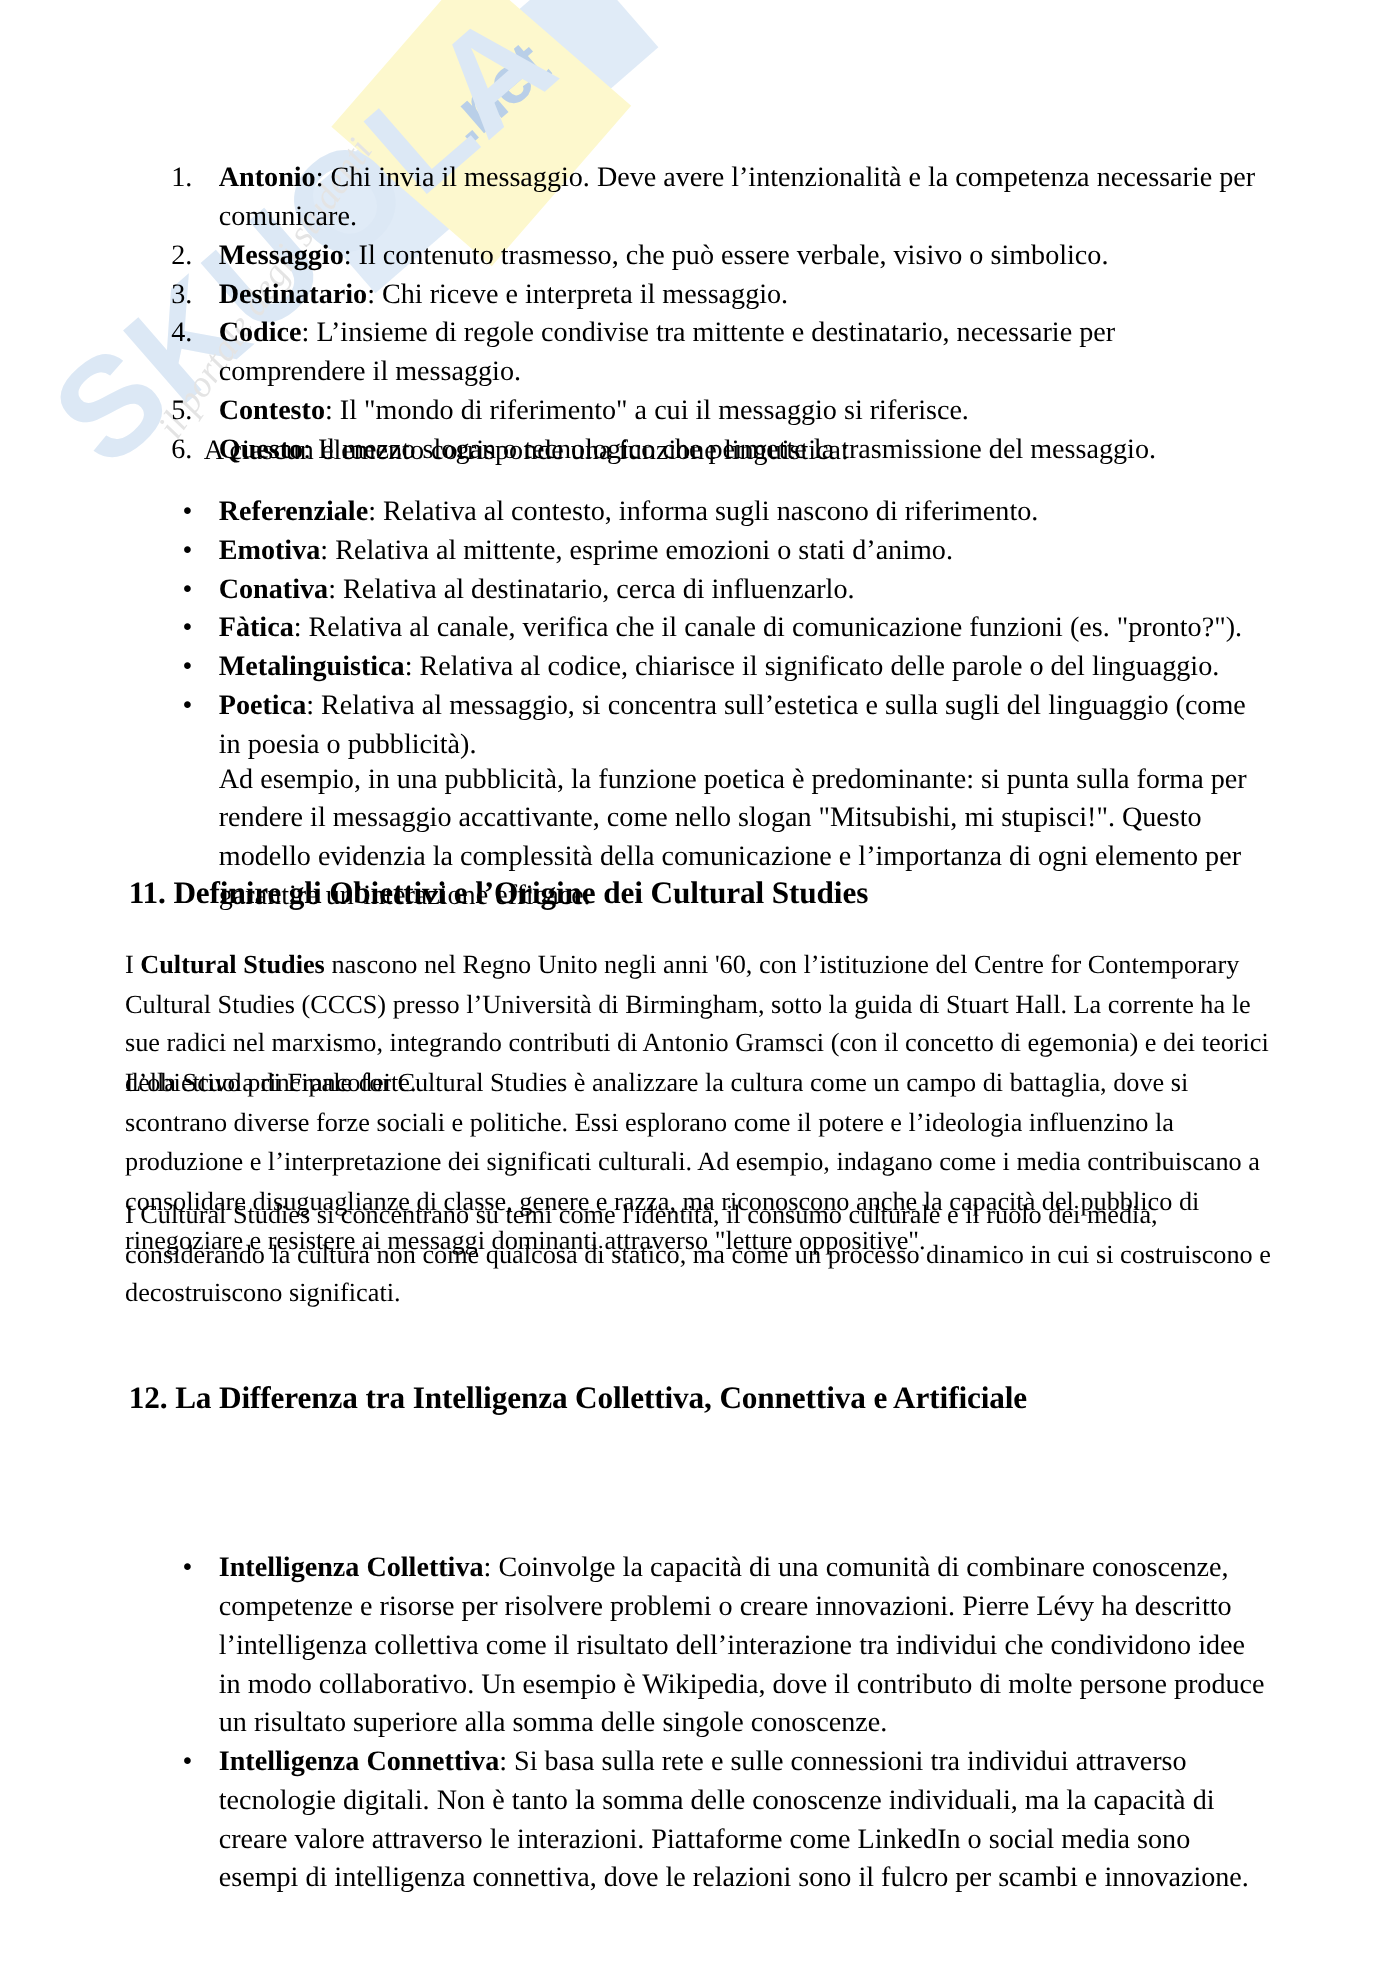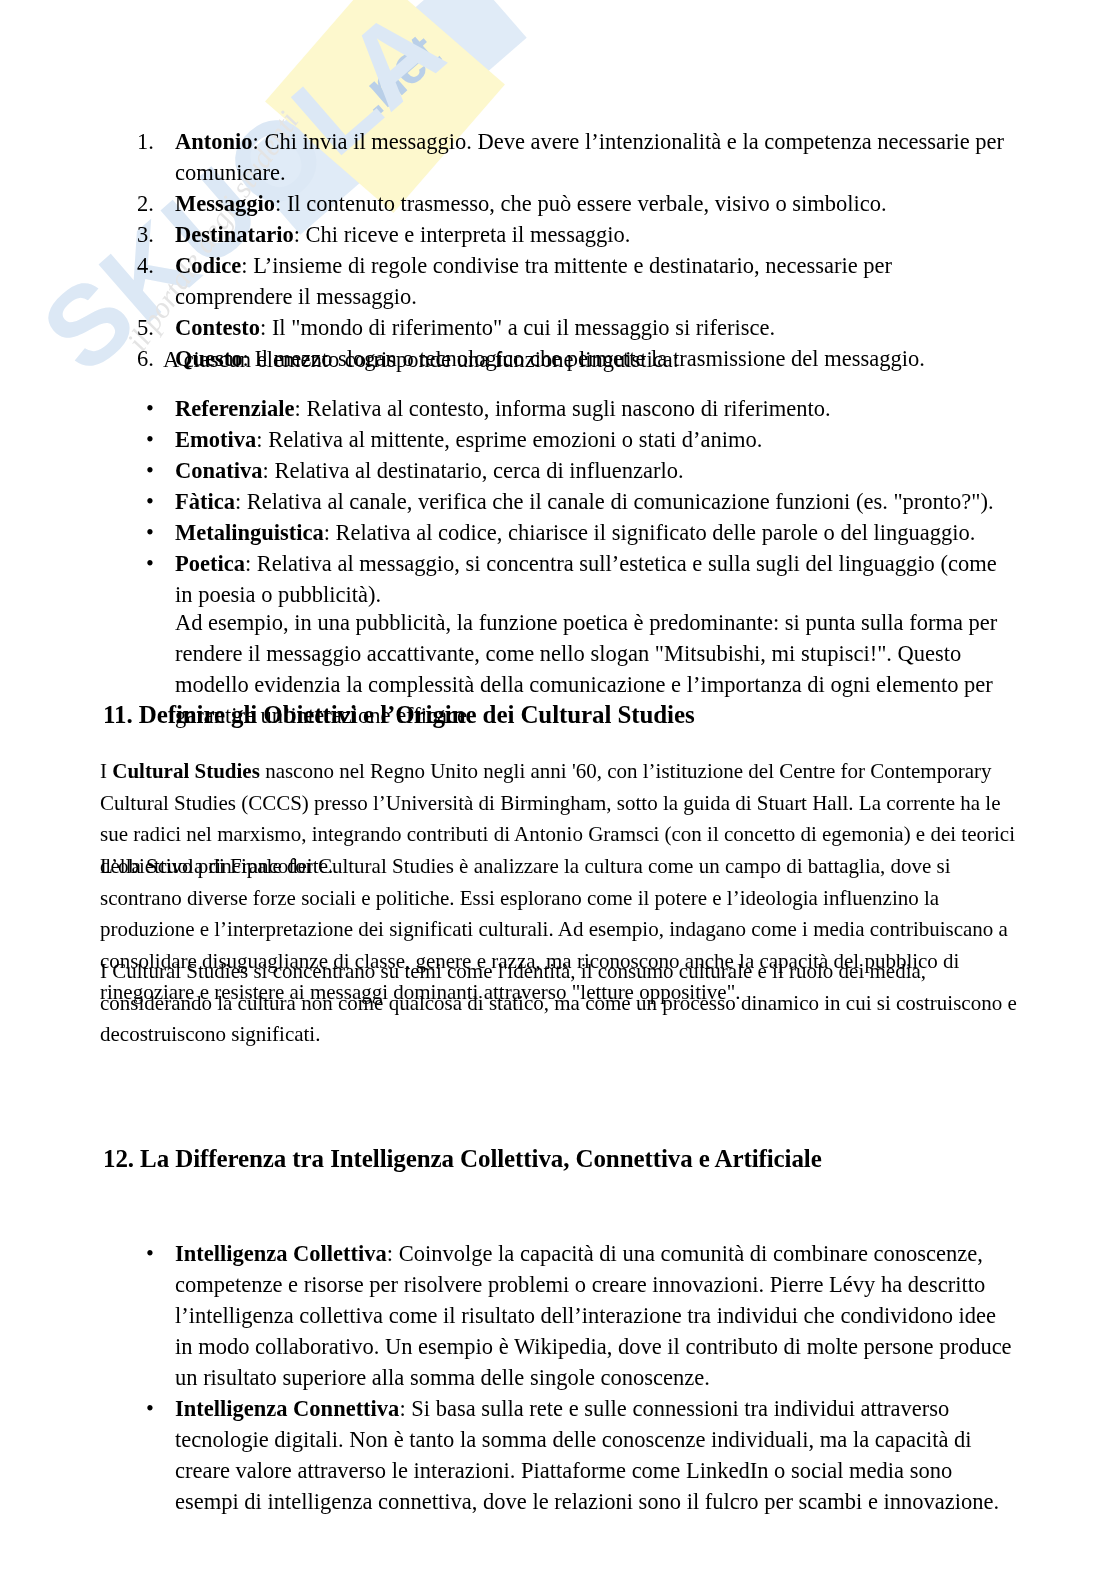--- a/index.html
+++ b/index.html
@@ -252,21 +252,21 @@
     <h2 class="section-heading" style="top:700px;">11. Definire gli Obiettivi e l’Origine dei Cultural Studies</h2>
 
     <div class="body-para" style="top:756px;">
       <span>I </span><b>Cultural Studies</b><span> nascono nel Regno Unito negli anni '60, con l’istituzione del Centre for Contemporary Cultural Studies (CCCS) presso l’Università di Birmingham, sotto la guida di Stuart Hall. La corrente ha le sue radici nel marxismo, integrando contributi di Antonio Gramsci (con il concetto di egemonia) e dei teorici della Scuola di Francoforte.</span>
     </div>
 
     <div class="body-para" style="top:851px;">L’obiettivo principale dei Cultural Studies è analizzare la cultura come un campo di battaglia, dove si scontrano diverse forze sociali e politiche. Essi esplorano come il potere e l’ideologia influenzino la produzione e l’interpretazione dei significati culturali. Ad esempio, indagano come i media contribuiscano a consolidare disuguaglianze di classe, genere e razza, ma riconoscono anche la capacità del pubblico di rinegoziare e resistere ai messaggi dominanti attraverso "letture oppositive".</div>
 
     <div class="body-para" style="top:956px;">I Cultural Studies si concentrano su temi come l'identità, il consumo culturale e il ruolo dei media, considerando la cultura non come qualcosa di statico, ma come un processo dinamico in cui si costruiscono e decostruiscono significati.</div>
 
-    <h2 class="section-heading" style="top:1144px;">12. La Differenza tra Intelligenza Collettiva, Connettiva e Artificiale</h2>
+    <h2 class="section-heading" style="top:1104px;">12. La Differenza tra Intelligenza Collettiva, Connettiva e Artificiale</h2>
 
     <ul class="bulleted doc-text" style="top:1238px;">
       <li>
         <span class="bullet">•</span>
         <b>Intelligenza Collettiva</b><span>: Coinvolge la capacità di una comunità di combinare conoscenze, competenze e risorse per risolvere problemi o creare innovazioni. Pierre Lévy ha descritto l’intelligenza collettiva come il risultato dell’interazione tra individui che condividono idee in modo collaborativo. Un esempio è Wikipedia, dove il contributo di molte persone produce un risultato superiore alla somma delle singole conoscenze.</span>
       </li>
       <li>
         <span class="bullet">•</span>
         <b>Intelligenza Connettiva</b><span>: Si basa sulla rete e sulle connessioni tra individui attraverso tecnologie digitali. Non è tanto la somma delle conoscenze individuali, ma la capacità di creare valore attraverso le interazioni. Piattaforme come LinkedIn o social media sono esempi di intelligenza connettiva, dove le relazioni sono il fulcro per scambi e innovazione.</span>
       </li>

